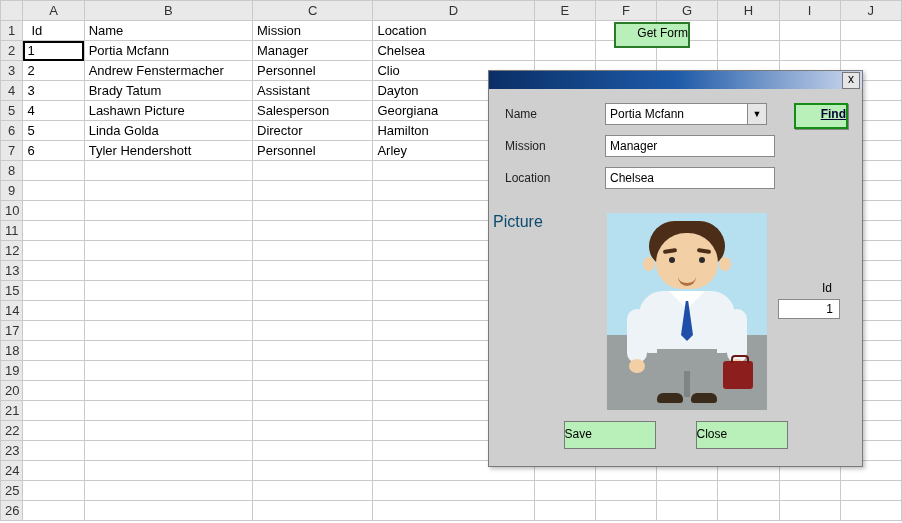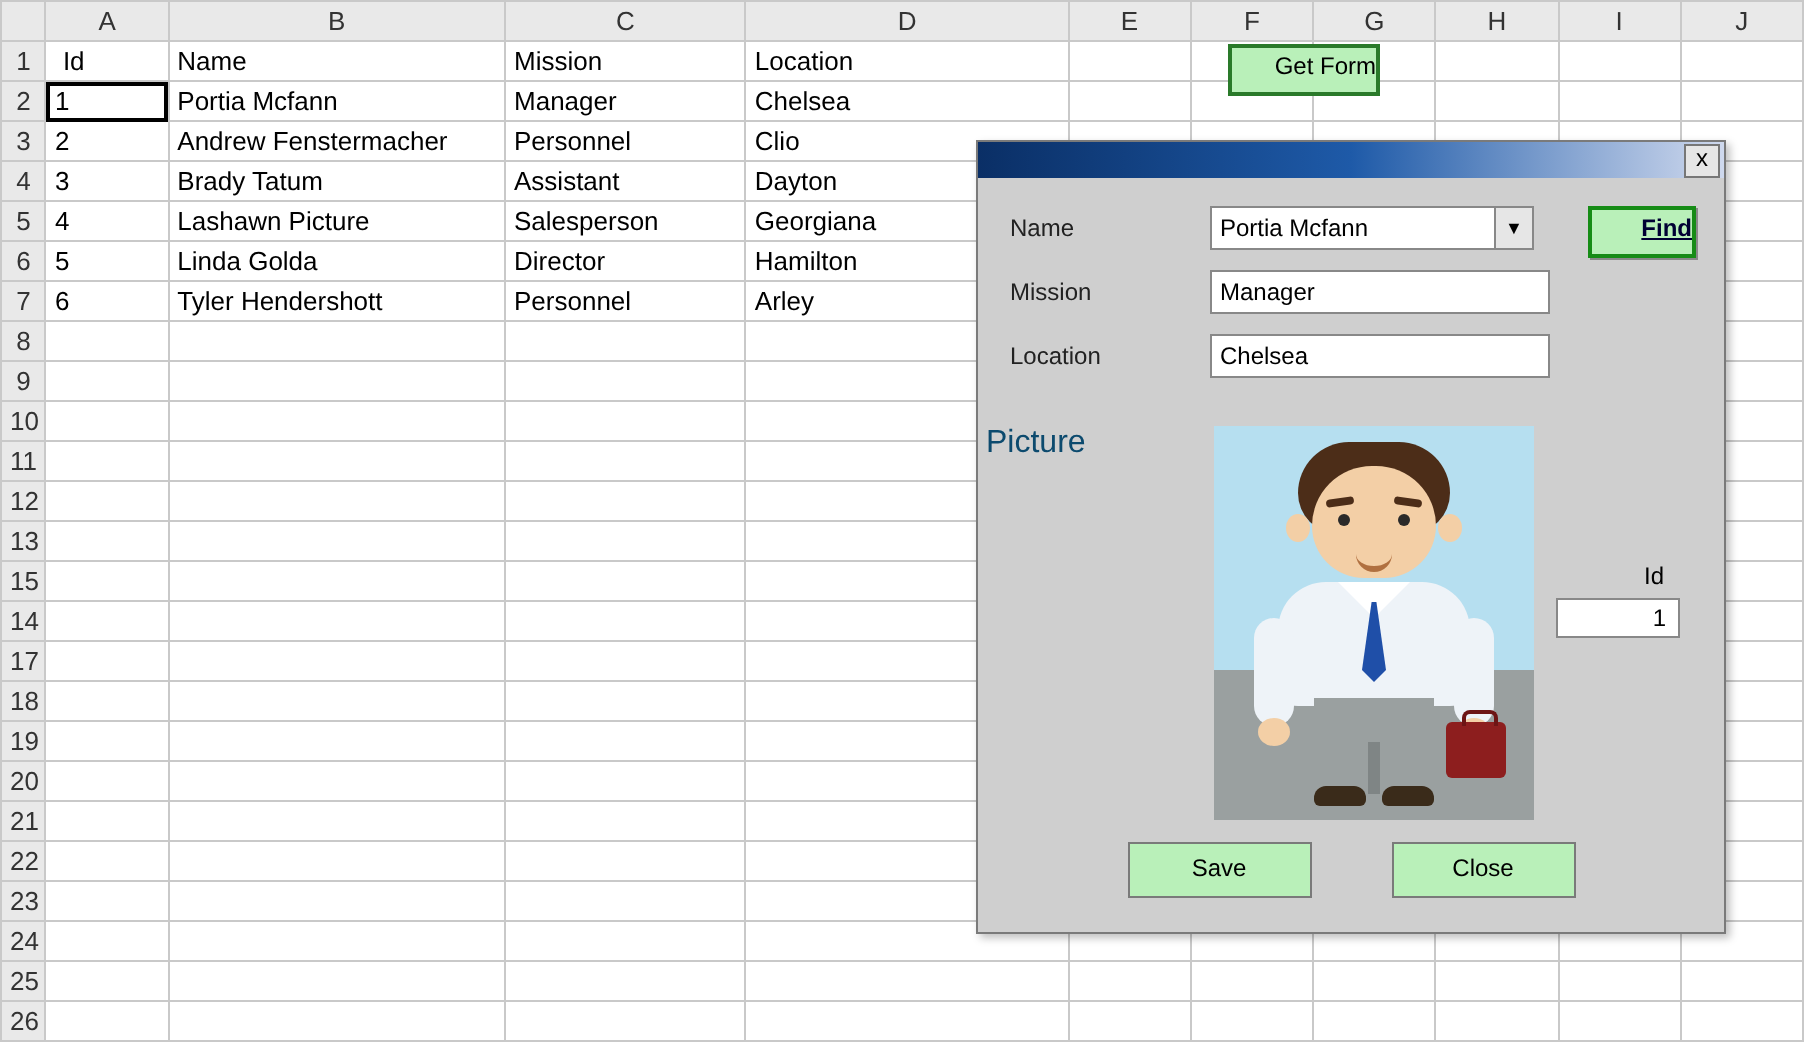--- a/index.html
+++ b/index.html
@@ -27,21 +27,21 @@
 .combo{flex:0 0 160px;height:20px;border:1px solid #888;background:#fff;display:flex;align-items:center;position:relative}
 .combo span{padding:0 4px;font-size:12px}
 .combo .arrow{position:absolute;right:0;top:0;width:18px;height:20px;background:#e6e6e6;border-left:1px solid #888;display:flex;align-items:center;justify-content:center;font-size:9px}
 .txt{flex:0 0 160px;height:20px;border:1px solid #888;background:#fff;padding:0 4px;font-size:12px;line-height:20px}
 .findbtn{position:absolute;right:14px;top:14px;width:50px;height:22px;background:#b9f0b9;border:2px solid #168c16;font-size:12px;font-weight:bold;text-decoration:underline;color:#003;text-align:right;line-height:18px;cursor:pointer;box-shadow:1px 1px 0 #888}
 .piclabel{font-size:16px;color:#0c4a6e;position:absolute;left:4px;top:124px}
 .pic{position:absolute;left:118px;top:124px;width:160px;height:197px;background:#bdbdbd;border:0;overflow:hidden}
 .idlabel{position:absolute;right:30px;top:192px;font-size:12px}
 .idbox{position:absolute;right:22px;top:210px;width:48px;height:18px;border:1px solid #888;background:#fff;text-align:right;padding:0 6px;font-size:12px;line-height:18px}
 .btnrow{position:absolute;left:0;right:0;bottom:14px;display:flex;justify-content:center;gap:40px}
-.dlgbtn{width:90px;height:26px;background:#b9f0b9;border:1px solid #7a7a7a;font-size:12px;text-align:center;line-height:24px;cursor:pointer}
+.dlgbtn{width:90px;height:26px;background:#b9f0b9;border:1px solid #7a7a7a;font-size:12px;text-align:left;line-height:24px;cursor:pointer}
 
 .avatar-bg{width:100%;height:100%;background:linear-gradient(#b6dff0 0 62%,#9aa0a0 62% 100%);position:relative}
 .hair{position:absolute;left:50%;top:8px;transform:translateX(-50%);width:76px;height:46px;background:#4c2d18;border-radius:40px 40px 32px 32px}
 .face{position:absolute;left:50%;top:20px;transform:translateX(-50%);width:62px;height:56px;background:#f3cfa6;border-radius:30px 30px 26px 26px}
 .ear{position:absolute;top:44px;width:12px;height:14px;background:#f3cfa6;border-radius:50%}
 .ear.l{left:36px}.ear.r{right:36px}
 .brow{position:absolute;top:36px;width:14px;height:4px;background:#4c2d18;border-radius:2px}
 .brow.l{left:56px;transform:rotate(-8deg)}.brow.r{right:56px;transform:rotate(8deg)}
 .eye{position:absolute;top:44px;width:6px;height:6px;background:#2a2a2a;border-radius:50%}
 .eye.l{left:62px}.eye.r{right:62px}

